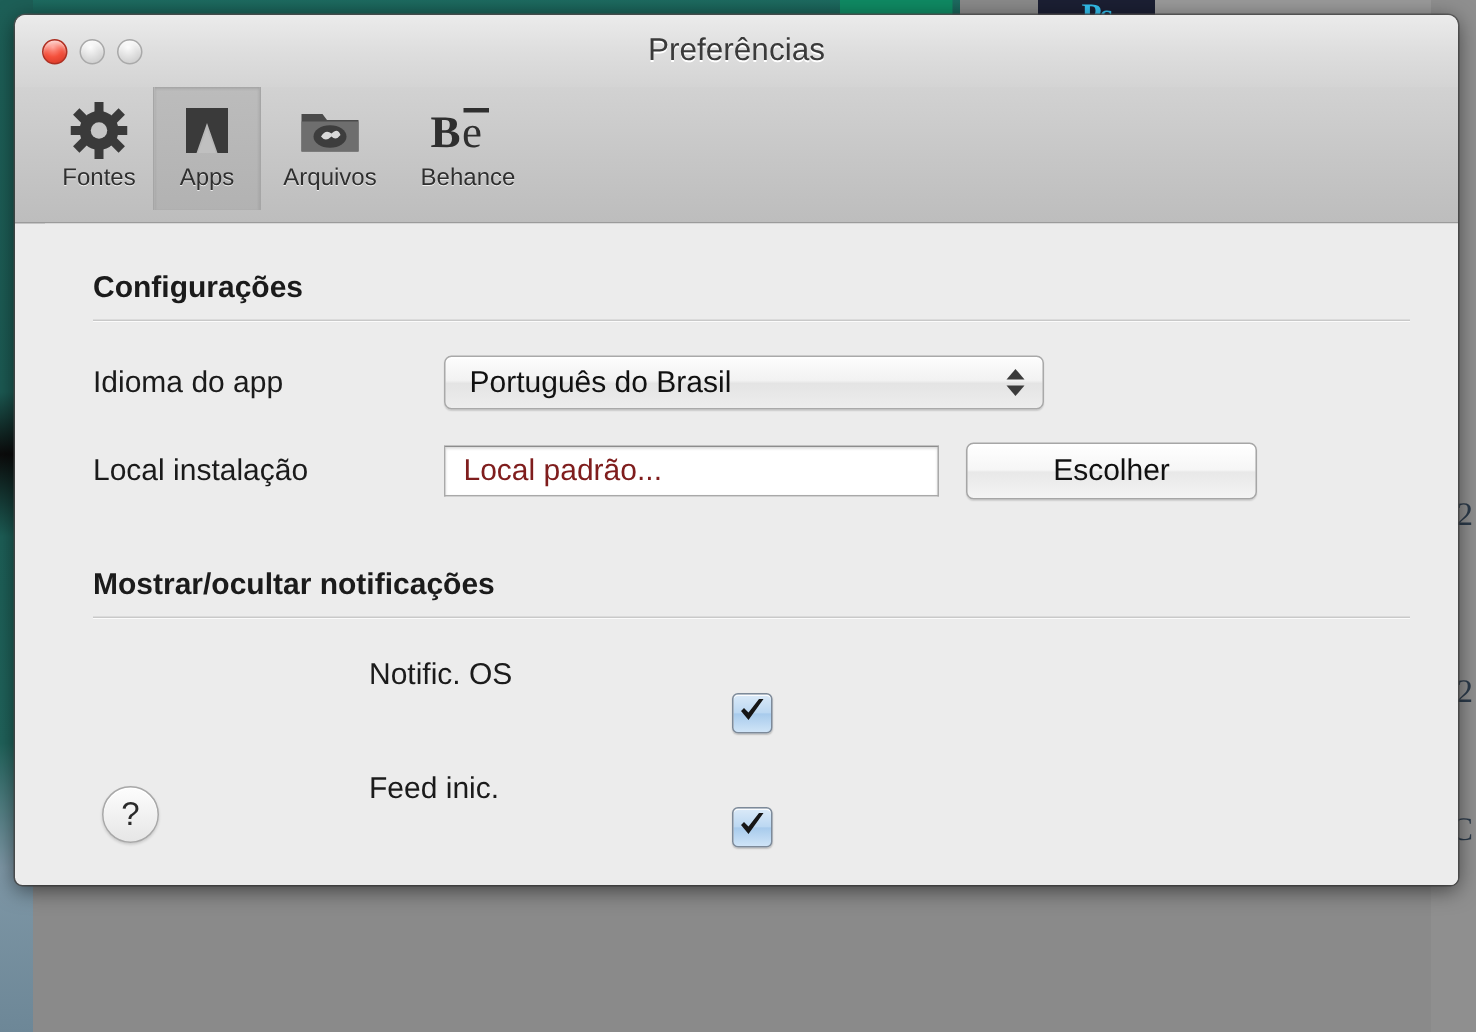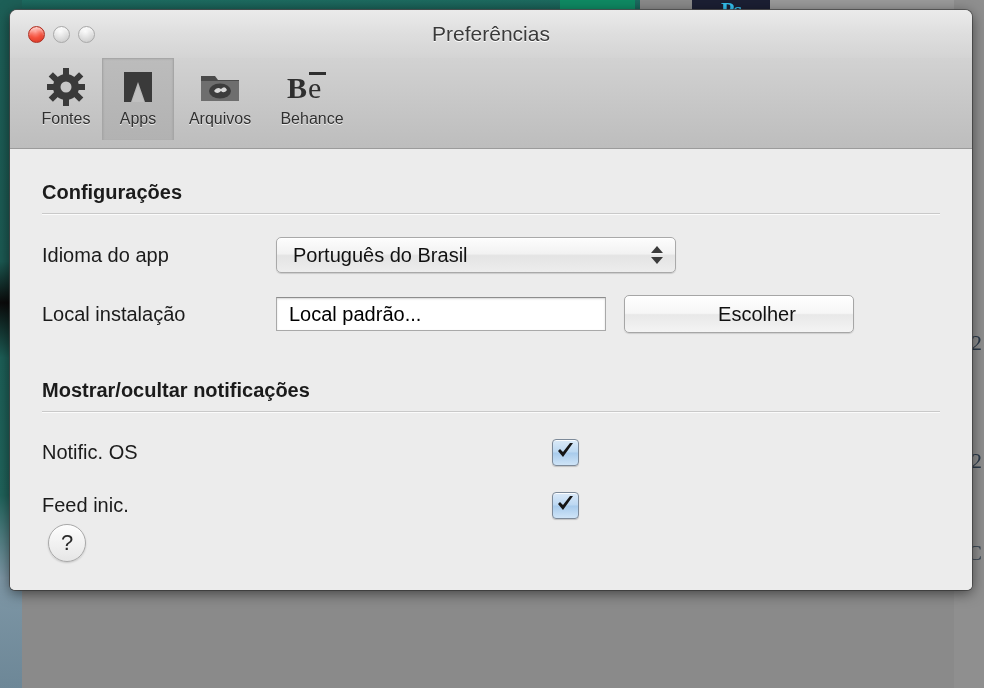--- a/index.html
+++ b/index.html
@@ -210,20 +210,21 @@
     text-shadow: 0 1px 0 rgba(255,255,255,.75);
     white-space: nowrap;
   }
 
   
   .content {
     flex: 1 1 auto;
     background: #ececec;
     position: relative;
     padding: 0 32px;
+    margin-left: 20px;
   }
 
   .section-head {
     font-size: 20px;
     font-weight: bold;
     color: #1b1b1b;
     padding-top: 32px;
   }
   .rule {
     height: 1px;
@@ -287,47 +288,47 @@
     border-top-color: #8d8d8d;
     background: #fff;
     box-shadow: inset 0 1px 2px rgba(0,0,0,.16);
     display: flex;
     align-items: center;
     box-sizing: border-box;
   }
   .textfield span {
     padding-left: 12px;
     font-size: 20px;
-    color: #000000;
+    color: #7f1d1d;
     white-space: nowrap;
   }
 
   .btn {
     margin-left: 18px;
     width: 192px;
     height: 36px;
     border-radius: 5px;
     border: 1px solid #a6a6a6;
     background: linear-gradient(180deg,#ffffff 0%, #f6f6f6 48%, #e8e8e8 52%, #f4f4f4 100%);
     box-shadow: 0 1px 1px rgba(0,0,0,.13), inset 0 1px 0 #fff;
     font-size: 20px;
     color: #111;
     display: flex;
     align-items: center;
     justify-content: center;
     cursor: default;
-    padding-left: 36px;
   }
 
   .section-head.second { padding-top: 46px; }
 
   .chk-row {
     display: flex;
     align-items: center;
     margin-top: 26px;
+    flex-direction: column;
   }
   .chk-label {
     width: 510px;
     font-size: 20px;
     color: #1b1b1b;
   }
   .checkbox {
     position: relative;
     width: 25px; height: 25px;
     border-radius: 4px;

